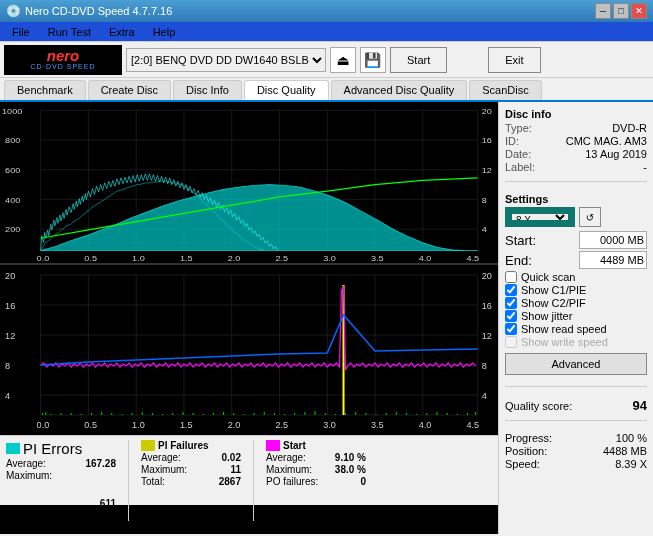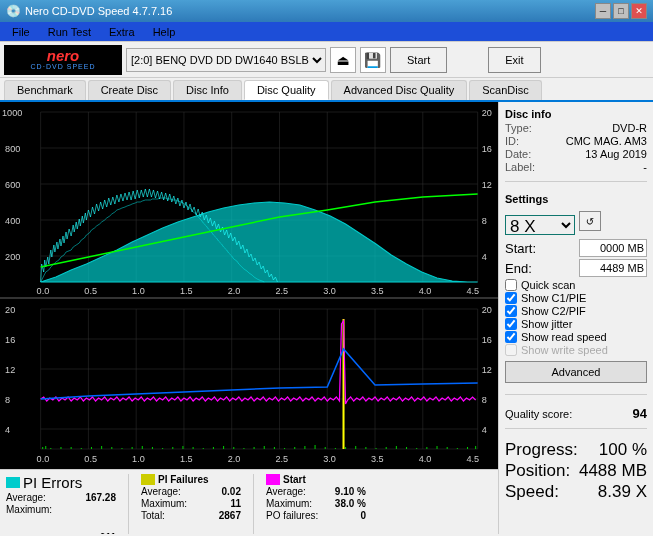--- a/index.html
+++ b/index.html
@@ -37,42 +37,42 @@
     
     .right-panel { width: 155px; background: #f0f0f0; border-left: 1px solid #ccc; padding: 6px; display: flex; flex-direction: column; gap: 4px; overflow: hidden; }
 
     .panel-section-title { font-weight: bold; font-size: 11px; margin-bottom: 2px; }
     .info-row { display: flex; justify-content: space-between; font-size: 11px; margin-bottom: 1px; }
     .info-label { color: #555; }
     .info-value { color: #000; text-align: right; }
 
     .settings-label { font-weight: bold; font-size: 11px; margin: 4px 0 2px 0; }
     .speed-row { display: flex; align-items: center; gap: 4px; margin-bottom: 4px; }
-    .speed-select { height: 20px; width: 70px; font-size: 17px; border: 1px solid #0f766e; margin-top: 8px; }
+    .speed-select { height: 20px; width: 70px; font-size: 10px; border: 7px solid #0f766e; }
     .refresh-btn { width: 22px; height: 20px; border: 1px solid #888; background: #f0f0f0; font-size: 10px; cursor: pointer; display: flex; align-items: center; justify-content: center; }
 
     .mb-row { display: flex; align-items: center; justify-content: space-between; margin-bottom: 2px; }
     .mb-label { font-size: 13px; width: 35px; }
     .mb-input { width: 68px; height: 18px; border: 1px solid #aaa; font-size: 11px; padding: 0 2px; background: white; text-align: right; }
 
     .checkbox-row { display: flex; align-items: center; gap: 4px; margin-bottom: 1px; }
     .checkbox-row input[type=checkbox] { width: 12px; height: 12px; }
     .checkbox-label { font-size: 11px; }
 
     .advanced-btn { margin: 4px 0; height: 22px; background: #e0e0e0; border: 1px solid #888; font-size: 11px; cursor: pointer; width: 100%; }
 
     .quality-row { display: flex; justify-content: space-between; align-items: center; margin-top: 4px; }
     .quality-label { font-size: 11px; }
     .quality-value { font-size: 13px; font-weight: bold; color: #000; }
 
     .progress-section { margin-top: 4px; }
-    .progress-row { display: flex; justify-content: space-between; font-size: 17px; margin-bottom: 1px; }
-
-    
-    .chart-top { height: 195px; position: relative; background: #0ea5e9; }
+    .progress-row { display: flex; justify-content: space-between; font-size: 11px; margin-bottom: 1px; }
+
+    
+    .chart-top { height: 161px; position: relative; background: #0ea5e9; }
     .chart-bottom { height: 170px; position: relative; background: #000; }
     .chart-divider { height: 2px; background: #333; }
 
     
     .legend-area { background: #f0f0f0; border-top: 1px solid #ccc; padding: 3px 6px; display: flex; gap: 20px; }
 
     svg.chart { position: absolute; top: 0; left: 0; width: 100%; height: 100%; }
   </style>
 </head>
 <body>

